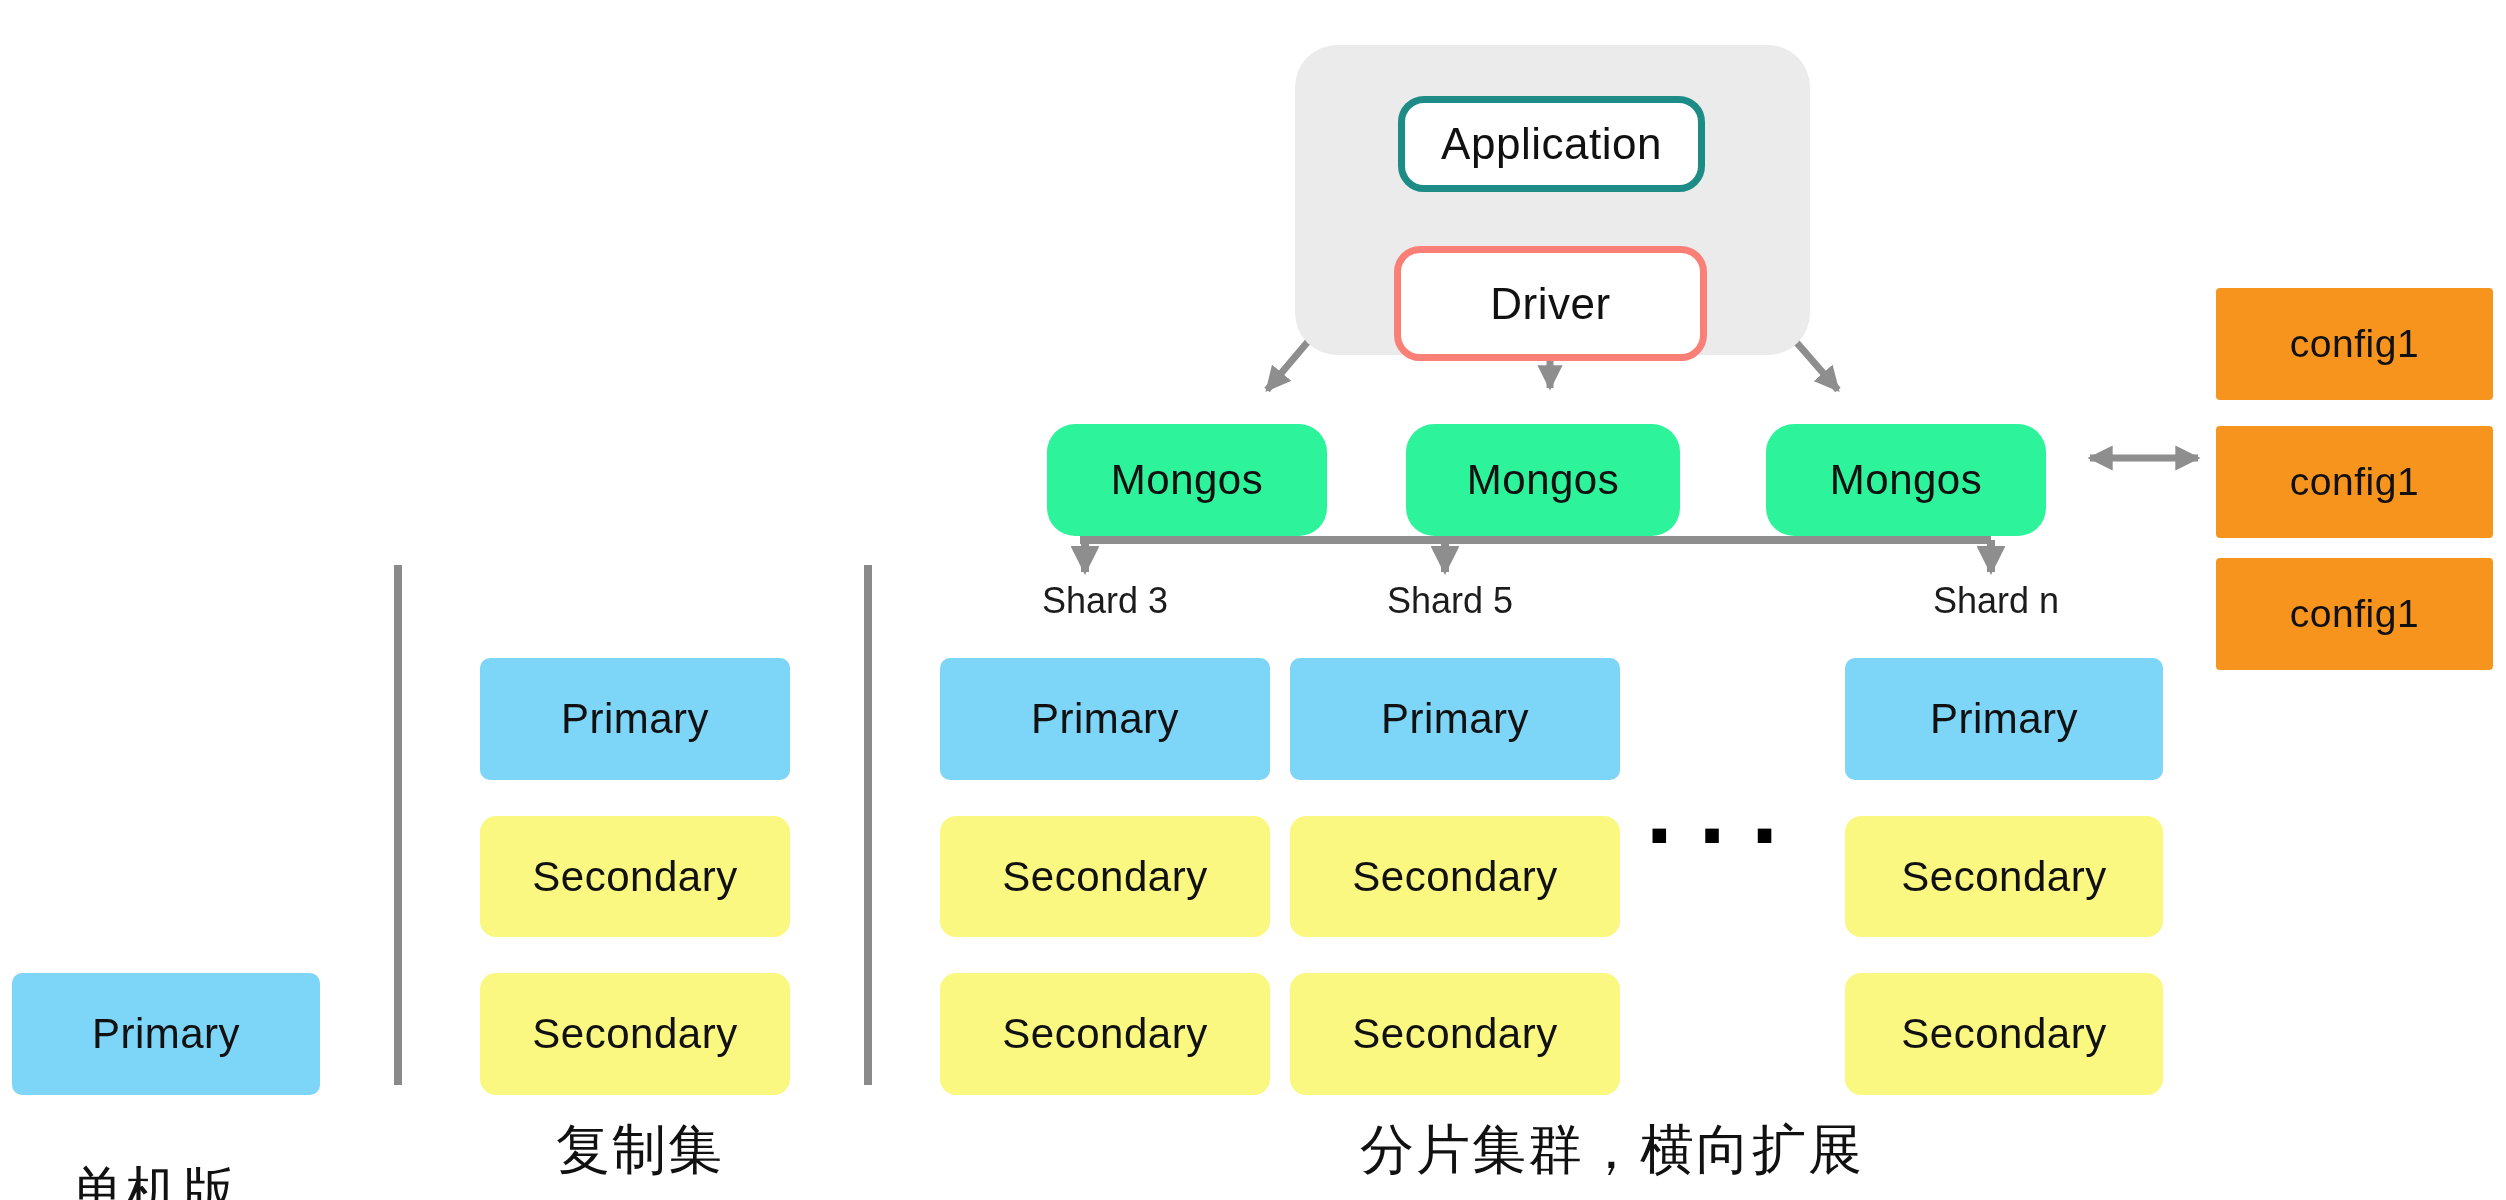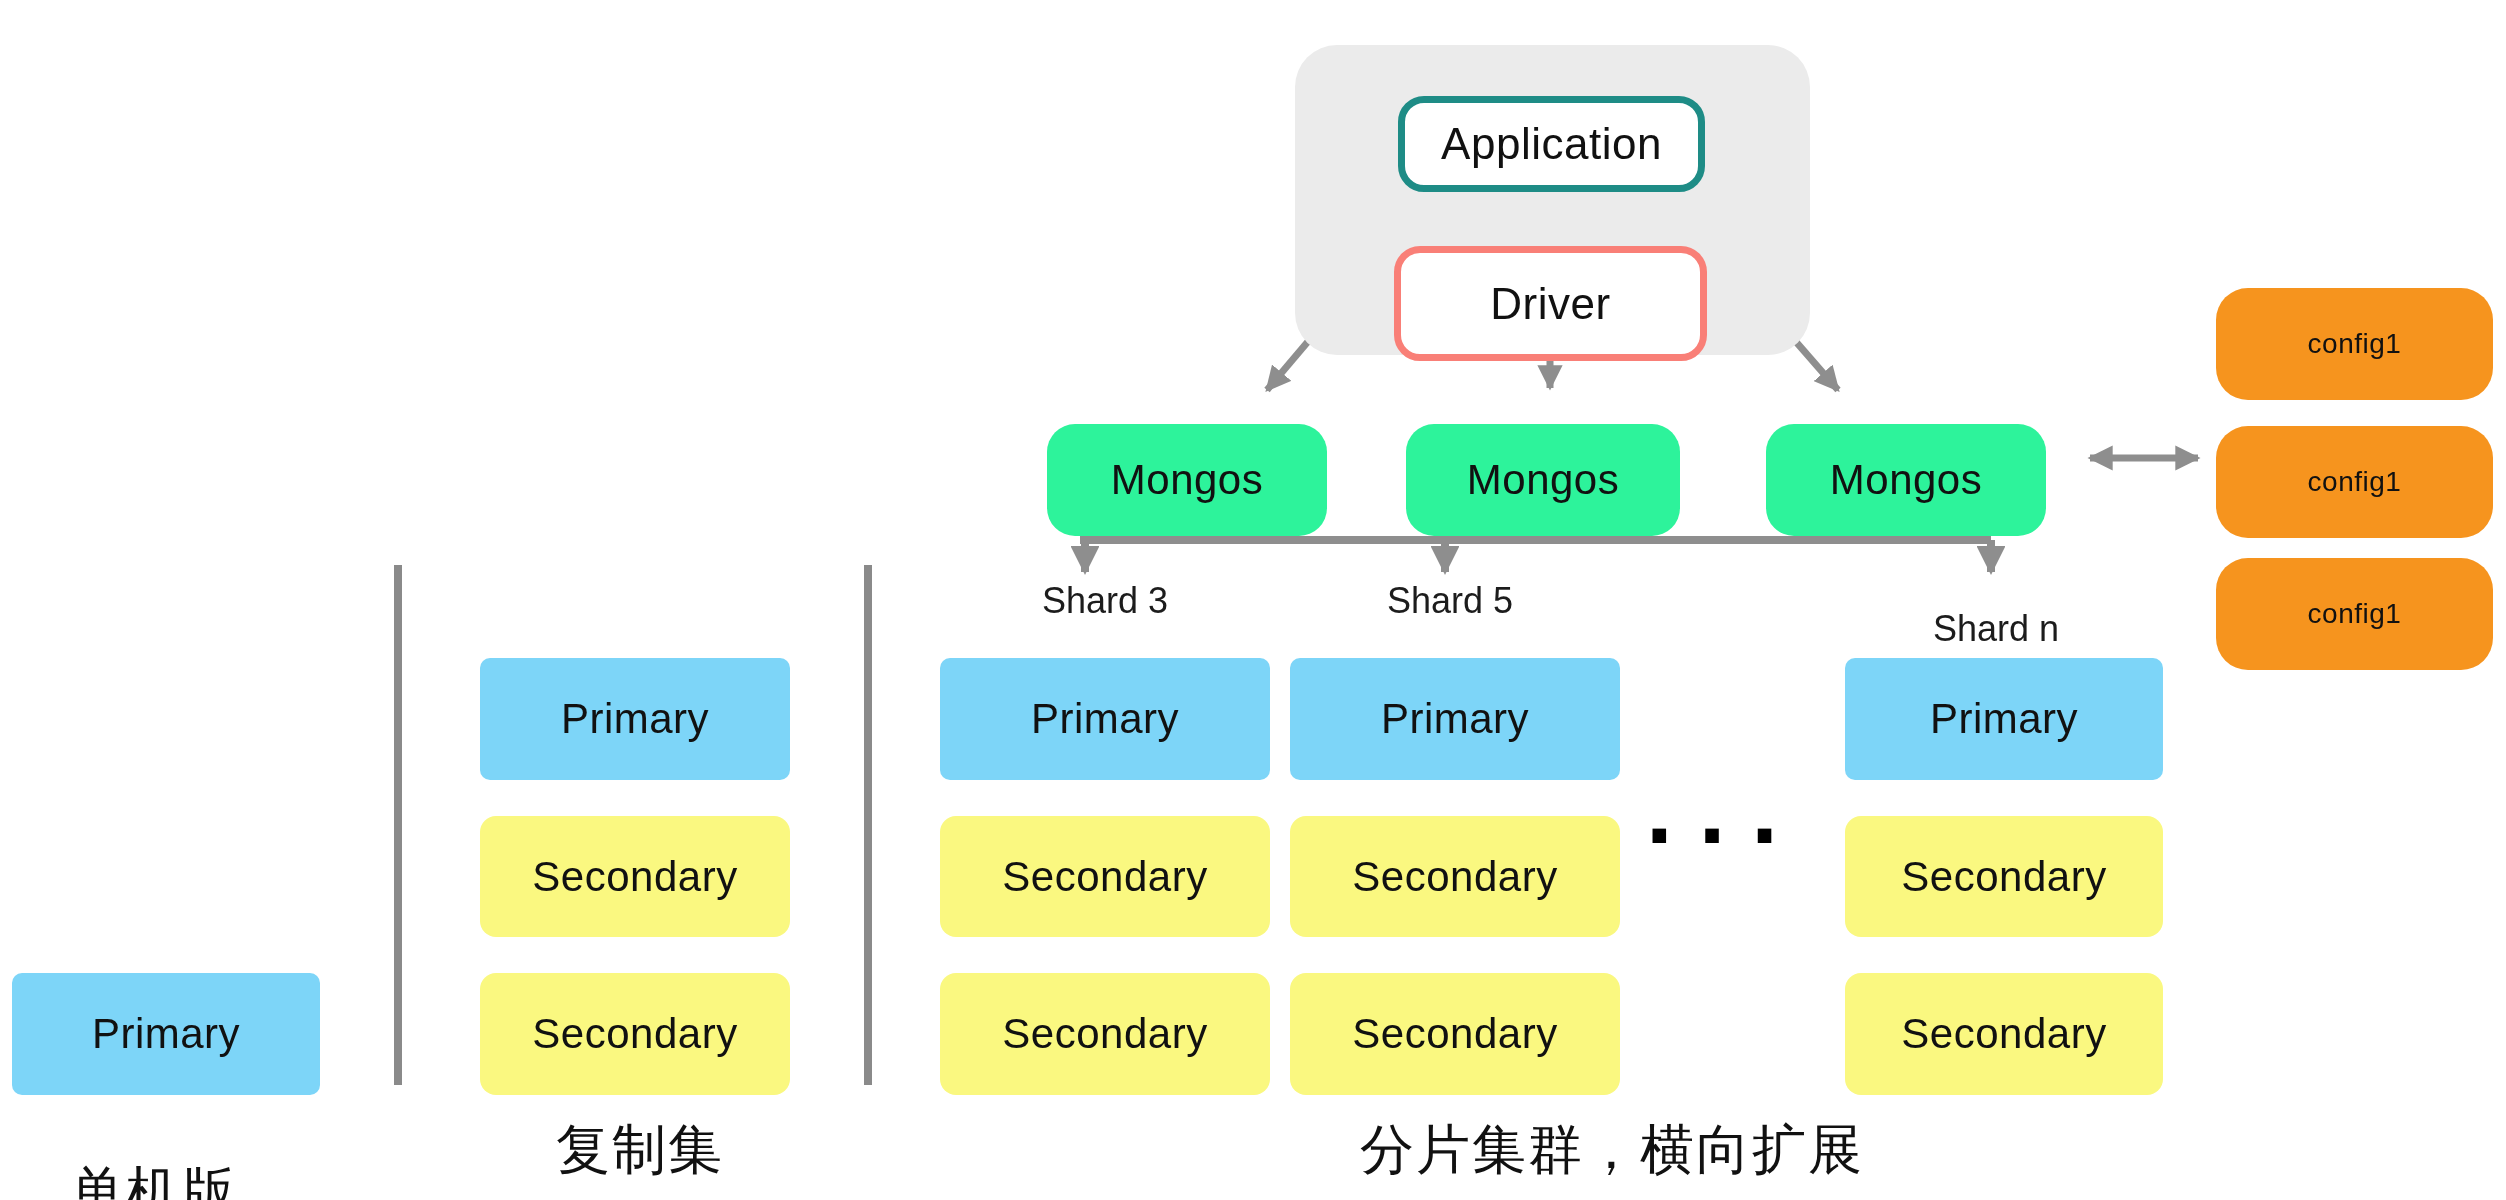--- a/index.html
+++ b/index.html
@@ -37,21 +37,21 @@
     margin-top:24px;
   }
   .panel{
     position:absolute;
     background:var(--panel-gray);
     border-radius:42px;
   }
   .app{background:#ffffff;border:7px solid var(--teal-border);border-radius:26px;font-size:44px;}
   .driver{background:#ffffff;border:7px solid var(--salmon-border);border-radius:26px;font-size:44px;}
   .mongos{background:var(--mongos-green);border-radius:28px;}
-  .config{background:var(--config-orange);border-radius:32px;font-size:28px;}
+  .config{background:var(--config-orange);border-radius:4px;font-size:39px;}
   .primary{background:var(--primary-blue);border-radius:10px;}
   .secondary{background:var(--secondary-yellow);border-radius:16px;}
   .shard-label{
     position:absolute;
     display:flex;align-items:center;justify-content:center;
     font-size:36px;color:#1c1c1c;
   }
   .caption{
     position:absolute;
     display:flex;align-items:center;justify-content:center;
@@ -117,21 +117,21 @@
   </div>
   <div class="box config" style="left:2216px;top:402px;width:277px;height:112px;">
     <span>config1</span>
   </div>
   <div class="box config" style="left:2216px;top:534px;width:277px;height:112px;">
     <span>config1</span>
   </div>
 
   <div class="shard-label" style="left:955px;top:580px;width:300px;height:42px;">Shard 3</div>
   <div class="shard-label" style="left:1300px;top:580px;width:300px;height:42px;">Shard 5</div>
-  <div class="shard-label" style="left:1846px;top:608px;width:300px;height:42px;">Shard n</div>
+  <div class="shard-label" style="left:1846px;top:580px;width:300px;height:42px;">Shard n</div>
 
   <div class="box primary" style="left:12px;top:949px;width:308px;height:122px;">
     <span>Primary</span>
   </div>
 
   <div class="box primary" style="left:480px;top:634px;width:310px;height:122px;">
     <span>Primary</span>
   </div>
   <div class="box secondary" style="left:480px;top:792px;width:310px;height:121px;">
     <span>Secondary</span>

